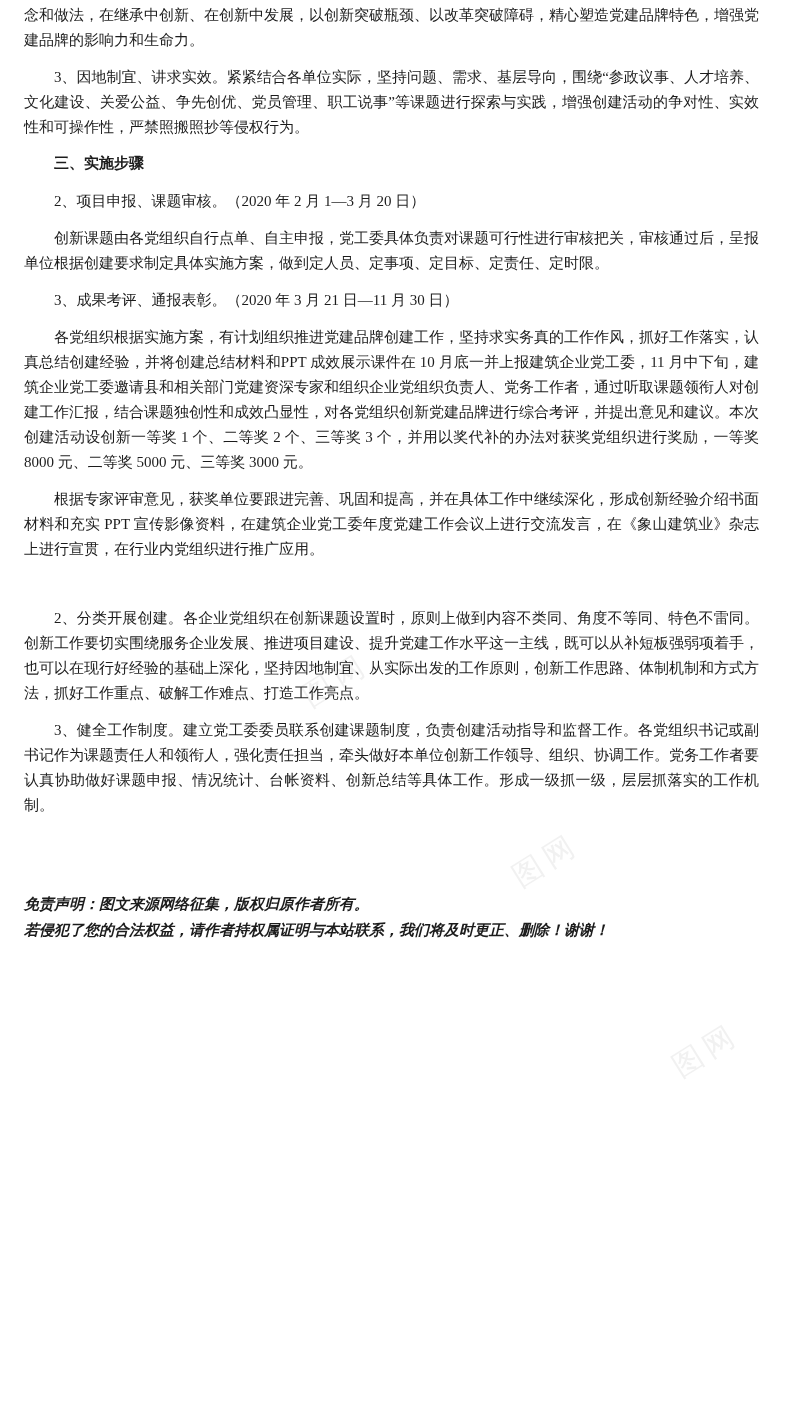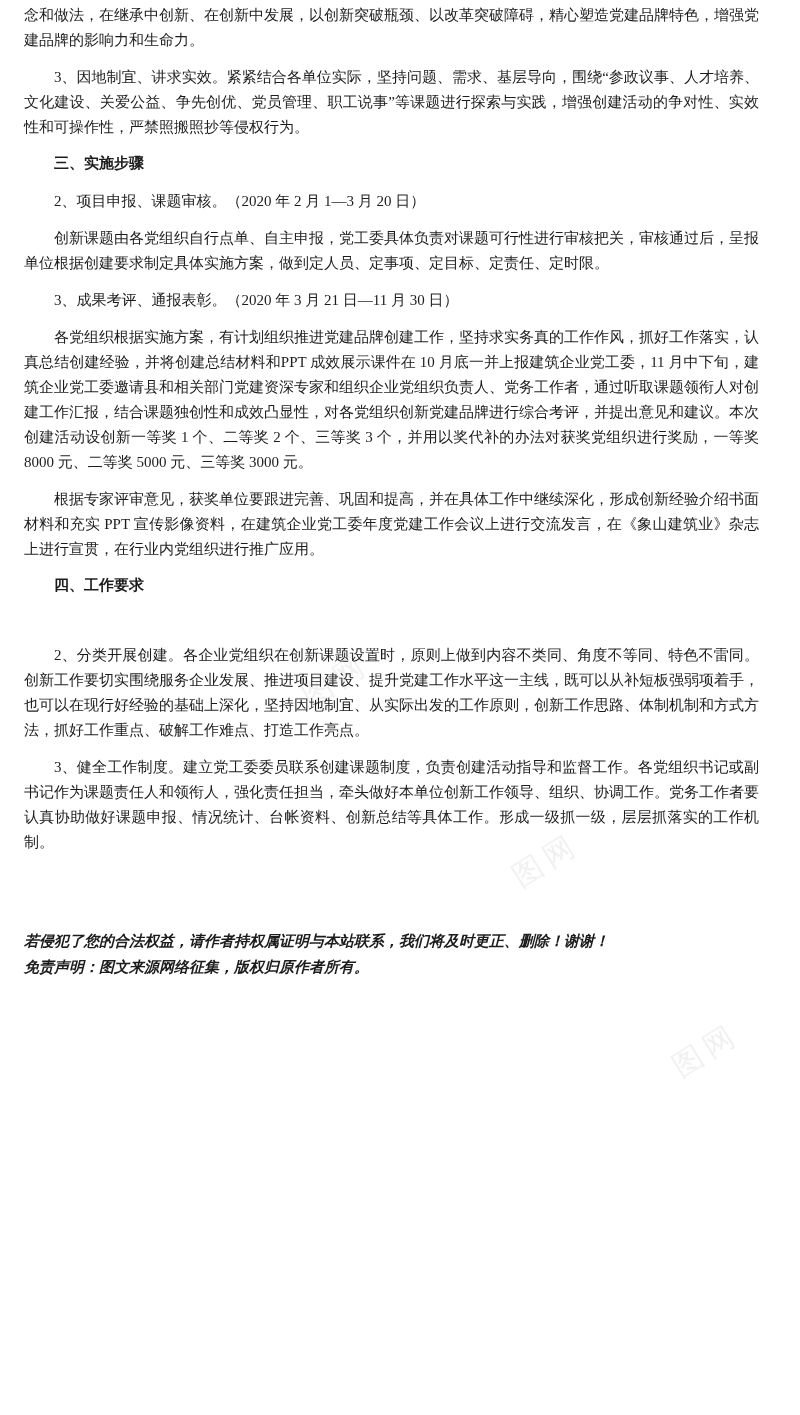--- a/index.html
+++ b/index.html
@@ -77,21 +77,20 @@
     </div>
   <div class="content" id="doc-body">
       <p class="continuation">念和做法，在继承中创新、在创新中发展，以创新突破瓶颈、以改革突破障碍，精心塑造党建品牌特色，增强党建品牌的影响力和生命力。</p>
       <p class="body">3、因地制宜、讲求实效。紧紧结合各单位实际，坚持问题、需求、基层导向，围绕“参政议事、人才培养、文化建设、关爱公益、争先创优、党员管理、职工说事”等课题进行探索与实践，增强创建活动的争对性、实效性和可操作性，严禁照搬照抄等侵权行为。</p>
       <p class="heading">三、实施步骤</p>
       <p class="item">2、项目申报、课题审核。（2020 年 2 月 1—3 月 20 日）</p>
       <p class="body">创新课题由各党组织自行点单、自主申报，党工委具体负责对课题可行性进行审核把关，审核通过后，呈报单位根据创建要求制定具体实施方案，做到定人员、定事项、定目标、定责任、定时限。</p>
       <p class="item">3、成果考评、通报表彰。（2020 年 3 月 21 日—11 月 30 日）</p>
       <p class="body">各党组织根据实施方案，有计划组织推进党建品牌创建工作，坚持求实务真的工作作风，抓好工作落实，认真总结创建经验，并将创建总结材料和PPT 成效展示课件在 10 月底一并上报建筑企业党工委，11 月中下旬，建筑企业党工委邀请县和相关部门党建资深专家和组织企业党组织负责人、党务工作者，通过听取课题领衔人对创建工作汇报，结合课题独创性和成效凸显性，对各党组织创新党建品牌进行综合考评，并提出意见和建议。本次创建活动设创新一等奖 1 个、二等奖 2 个、三等奖 3 个，并用以奖代补的办法对获奖党组织进行奖励，一等奖 8000 元、二等奖 5000 元、三等奖 3000 元。</p>
       <p class="body">根据专家评审意见，获奖单位要跟进完善、巩固和提高，并在具体工作中继续深化，形成创新经验介绍书面材料和充实 PPT 宣传影像资料，在建筑企业党工委年度党建工作会议上进行交流发言，在《象山建筑业》杂志上进行宣贯，在行业内党组织进行推广应用。</p>
-      <p class="heading">四、工作要求</p>
       <div class="gap" style="height: 32px;"></div>
       <p class="body">2、分类开展创建。各企业党组织在创新课题设置时，原则上做到内容不类同、角度不等同、特色不雷同。创新工作要切实围绕服务企业发展、推进项目建设、提升党建工作水平这一主线，既可以从补短板强弱项着手，也可以在现行好经验的基础上深化，坚持因地制宜、从实际出发的工作原则，创新工作思路、体制机制和方式方法，抓好工作重点、破解工作难点、打造工作亮点。</p>
       <p class="body">3、健全工作制度。建立党工委委员联系创建课题制度，负责创建活动指导和监督工作。各党组织书记或副书记作为课题责任人和领衔人，强化责任担当，牵头做好本单位创新工作领导、组织、协调工作。党务工作者要认真协助做好课题申报、情况统计、台帐资料、创新总结等具体工作。形成一级抓一级，层层抓落实的工作机制。</p>
       <div class="gap" style="height: 62px;"></div>
+      <p class="disclaimer">免责声明：图文来源网络征集，版权归原作者所有。</p>
       <p class="disclaimer">若侵犯了您的合法权益，请作者持权属证明与本站联系，我们将及时更正、删除！谢谢！</p>
-      <p class="disclaimer">免责声明：图文来源网络征集，版权归原作者所有。</p>
     </div>
 </div>
 
 </body></html>

